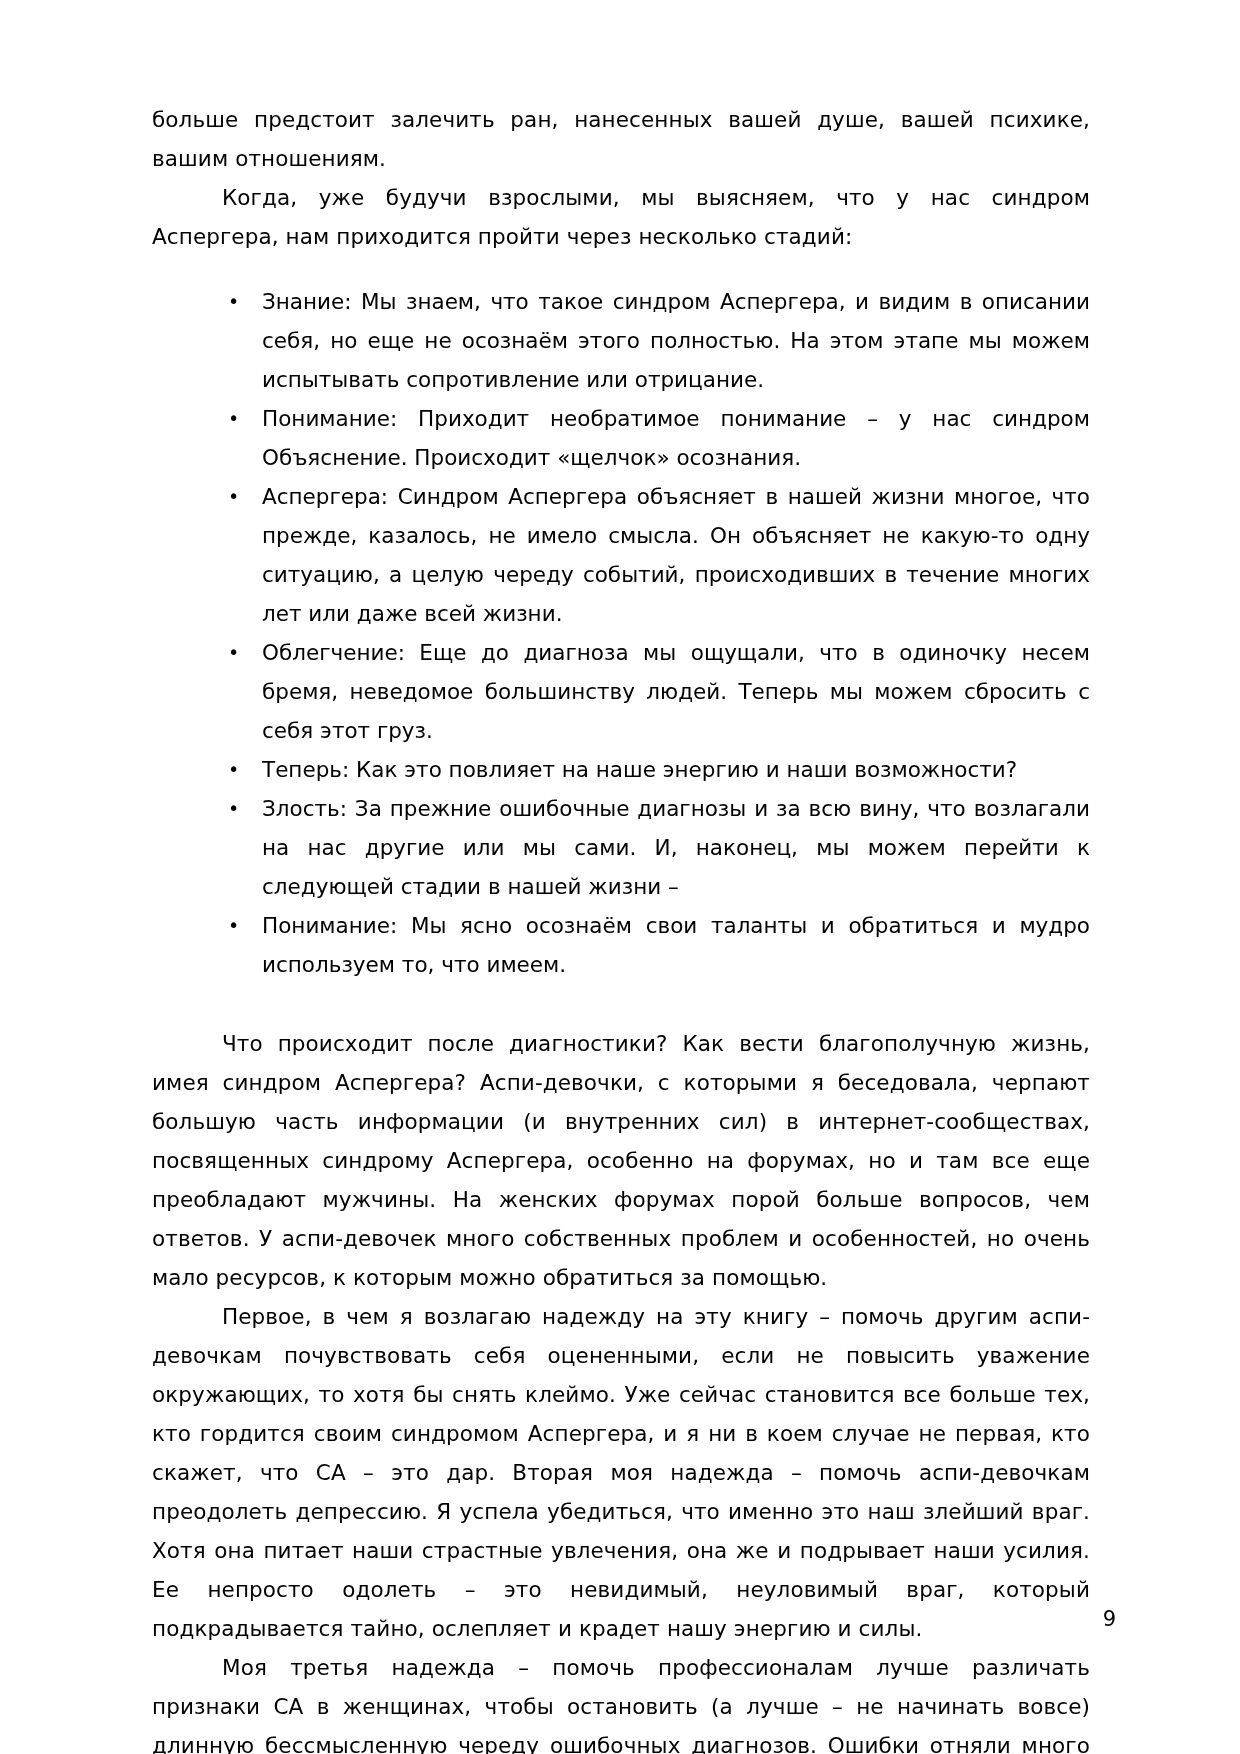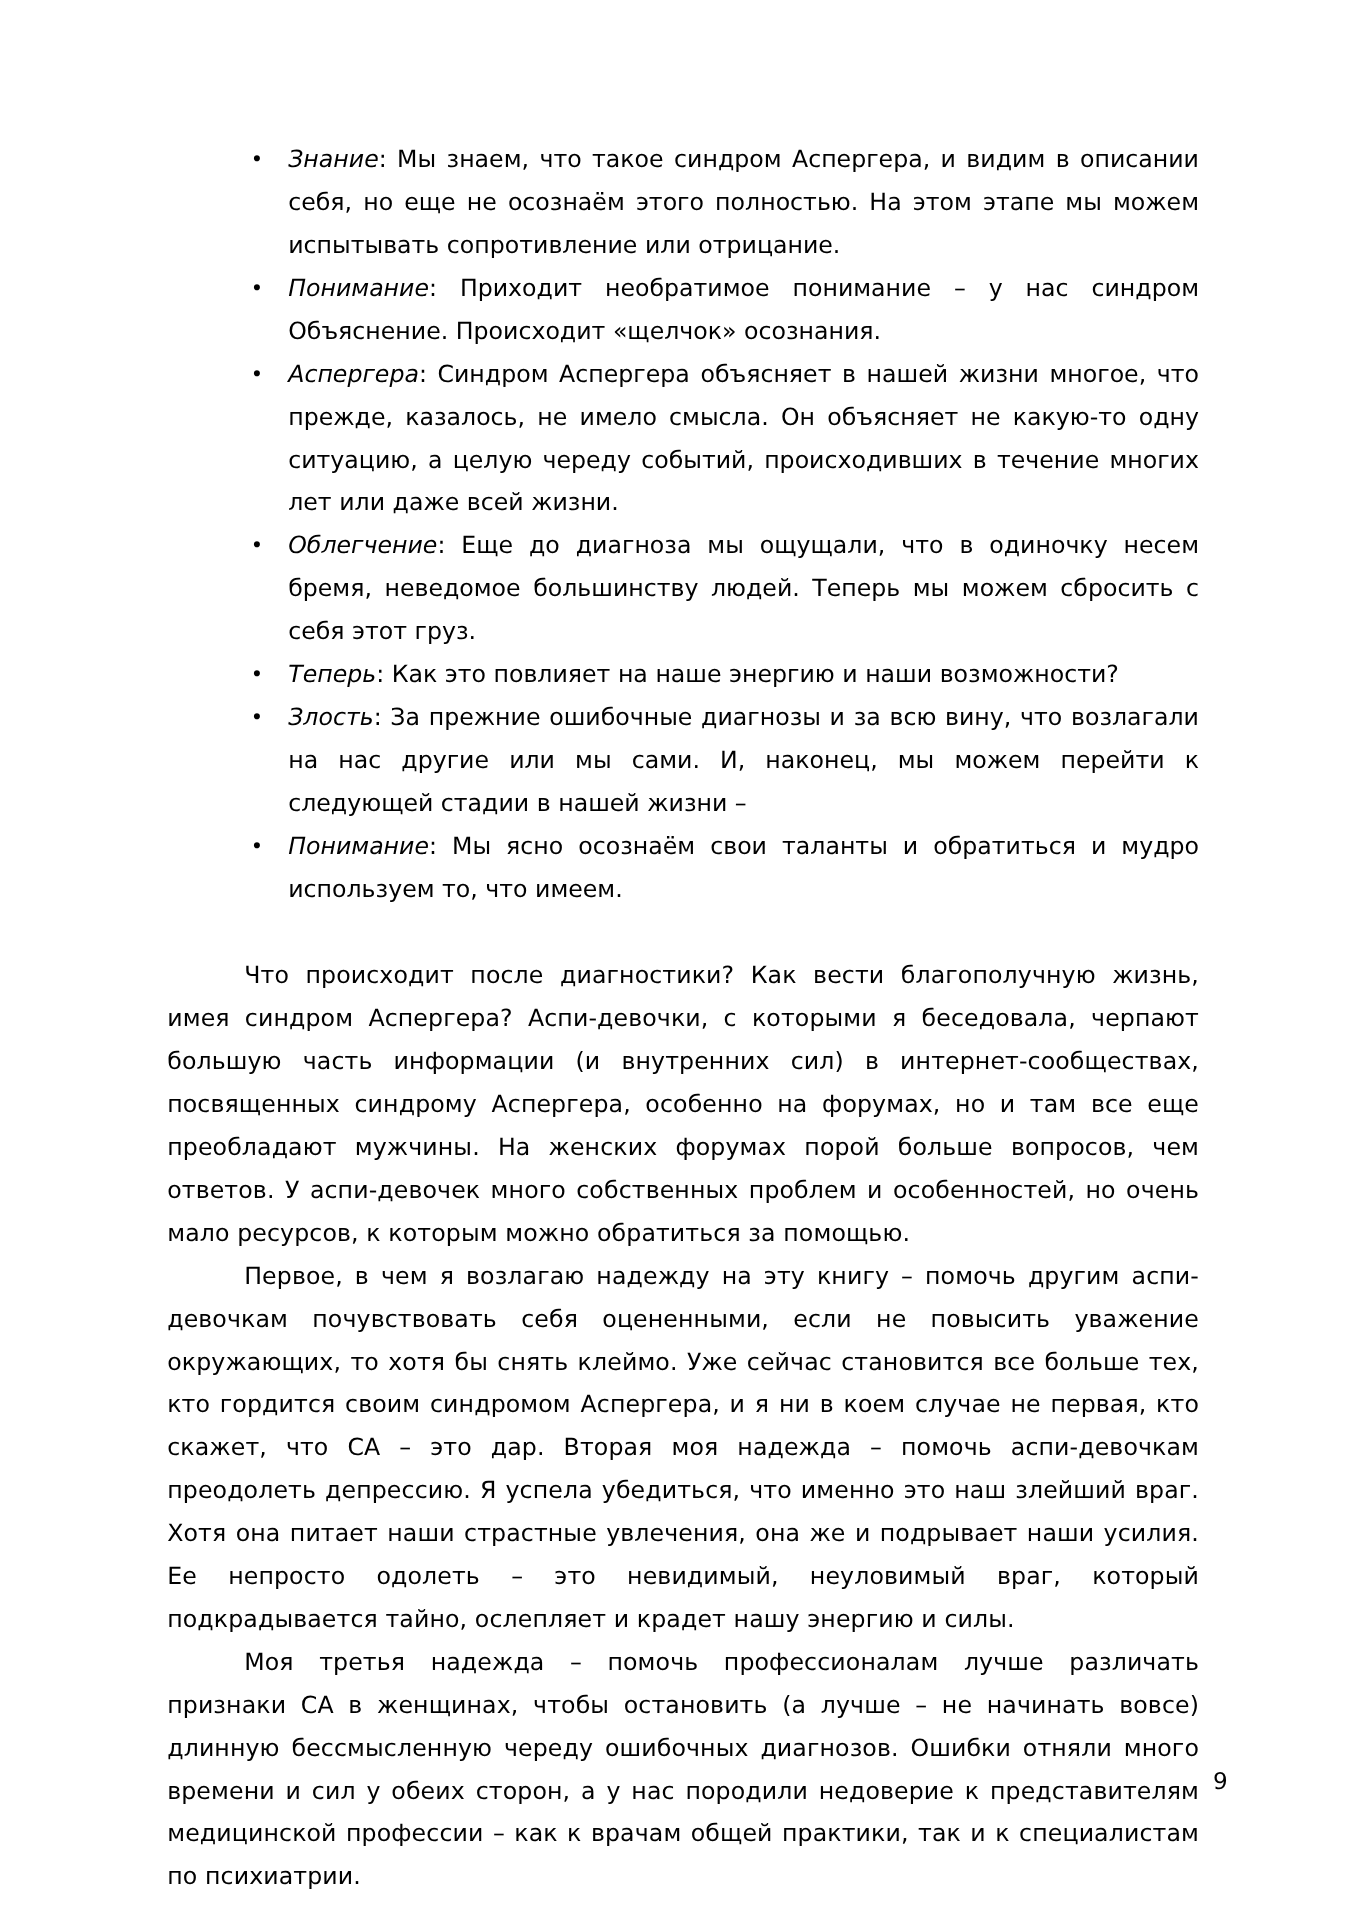--- a/index.html
+++ b/index.html
@@ -58,39 +58,40 @@
     text-justify: inter-word;
   }
   ul.stages > li .bullet {
     position: absolute;
     left: 76px;
     top: 0;
     font-size: 19px;
     line-height: 39px;
   }
   ul.stages > li .term {
-    font-style: italic;
   }
   .spacer-after-list { height: 40px; }
   .page-number {
     position: absolute;
     right: 124px;
     bottom: 122px;
     font-size: 21px;
     line-height: 26px;
     text-align: right;
   }
 </style>
 </head>
 <body>
 
 <div class="page">
   <div class="content">
 
+    <p class="para">больше предстоит залечить ран, нанесенных вашей душе, вашей психике, вашим отношениям.</p>
 
+    <p class="para indent">Когда, уже будучи взрослыми, мы выясняем, что у нас синдром Аспергера, нам приходится пройти через несколько стадий:</p>
 
     <ul class="stages">
       <li>
         <span class="bullet">•</span><span class="term">Знание</span><span>: Мы знаем, что такое синдром Аспергера, и видим в описании себя, но еще не осознаём этого полностью. На этом этапе мы можем испытывать сопротивление или отрицание.</span>
       </li>
       <li>
         <span class="bullet">•</span><span class="term">Понимание</span><span>: Приходит необратимое понимание – у нас синдром Объяснение. Происходит «щелчок» осознания.</span>
       </li>
       <li>
         <span class="bullet">•</span><span class="term">Аспергера</span><span>: Синдром Аспергера объясняет в нашей жизни многое, что прежде, казалось, не имело смысла. Он объясняет не какую-то одну ситуацию, а целую череду событий, происходивших в течение многих лет или даже всей жизни.</span>

